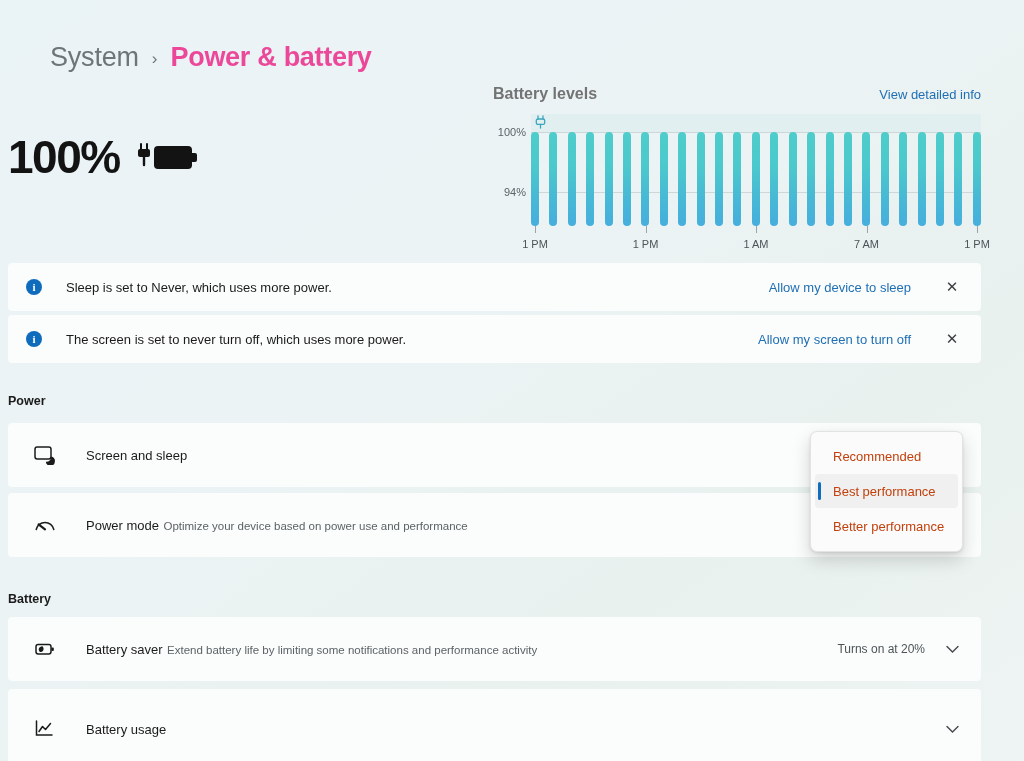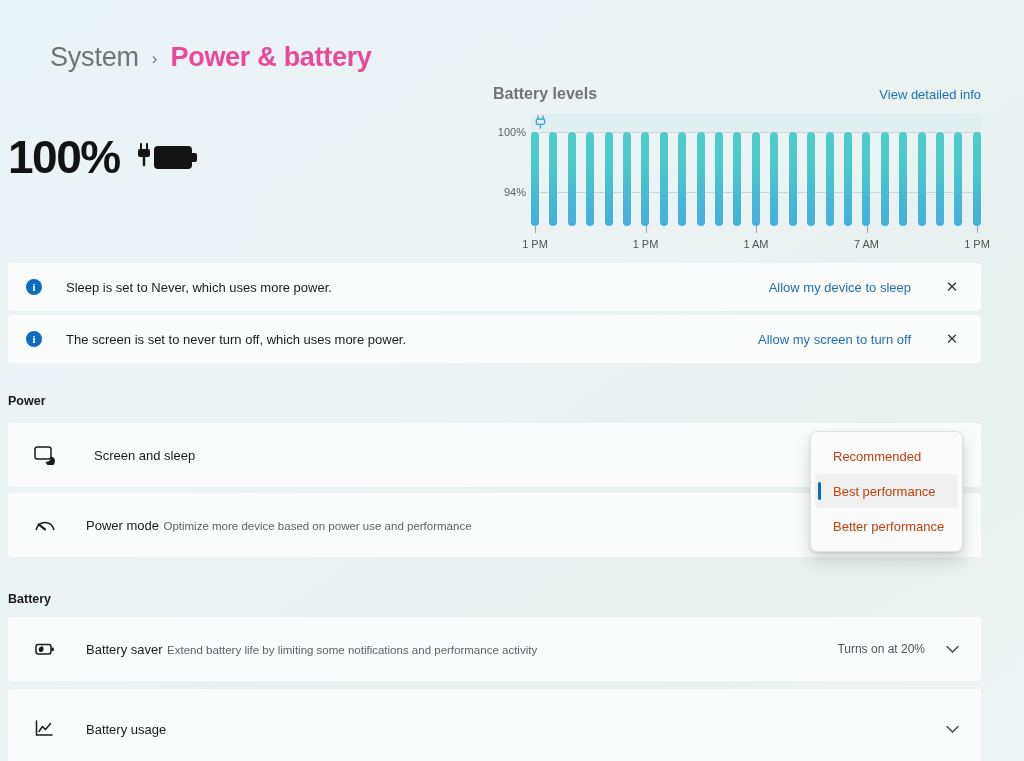--- a/index.html
+++ b/index.html
@@ -231,21 +231,21 @@
   .row {
     position: absolute;
     left: 8px;
     width: 973px;
     background: #fbfcfc;
     border-radius: 4px;
     display: flex;
     align-items: center;
     padding: 0 18px 0 22px;
   }
-  .row.screen-sleep { top: 423px; height: 64px; gap: 8px; }
+  .row.screen-sleep { top: 423px; height: 64px; }
   .row.power-mode   { top: 493px; height: 64px; }
   .row.batt-saver   { top: 617px; height: 64px; }
   .row.batt-usage   { top: 689px; height: 80px; }
 
   .row-icon {
     width: 30px; height: 30px;
     display: flex; align-items: center; justify-content: center;
     flex: none;
     color: #1b1b1b;
   }
@@ -416,21 +416,21 @@
 
 <div class="row power-mode">
   <span class="row-icon">
     <svg width="24" height="20" viewBox="0 0 24 20">
       <path d="M3.2 14.5 a9 9 0 0 1 17.6 0" fill="none" stroke="#1b1b1b" stroke-width="1.5" stroke-linecap="round"></path>
       <path d="M12 14.3 L5.6 9.4" stroke="#1b1b1b" stroke-width="2.2" stroke-linecap="round"></path>
     </svg>
   </span>
   <span class="row-text">
     <span class="row-title">Power mode</span>
-    <span class="row-sub">Optimize more device based on power use and performance</span>
+    <span class="row-sub">Optimize your device based on power use and performance</span>
   </span>
 </div>
 
 <div class="dropdown">
   <div class="dd-item">Recommended</div>
   <div class="dd-item selected">Best performance</div>
   <div class="dd-item">Better performance</div>
 </div>
 
 <div class="section-title battery">Battery</div>

